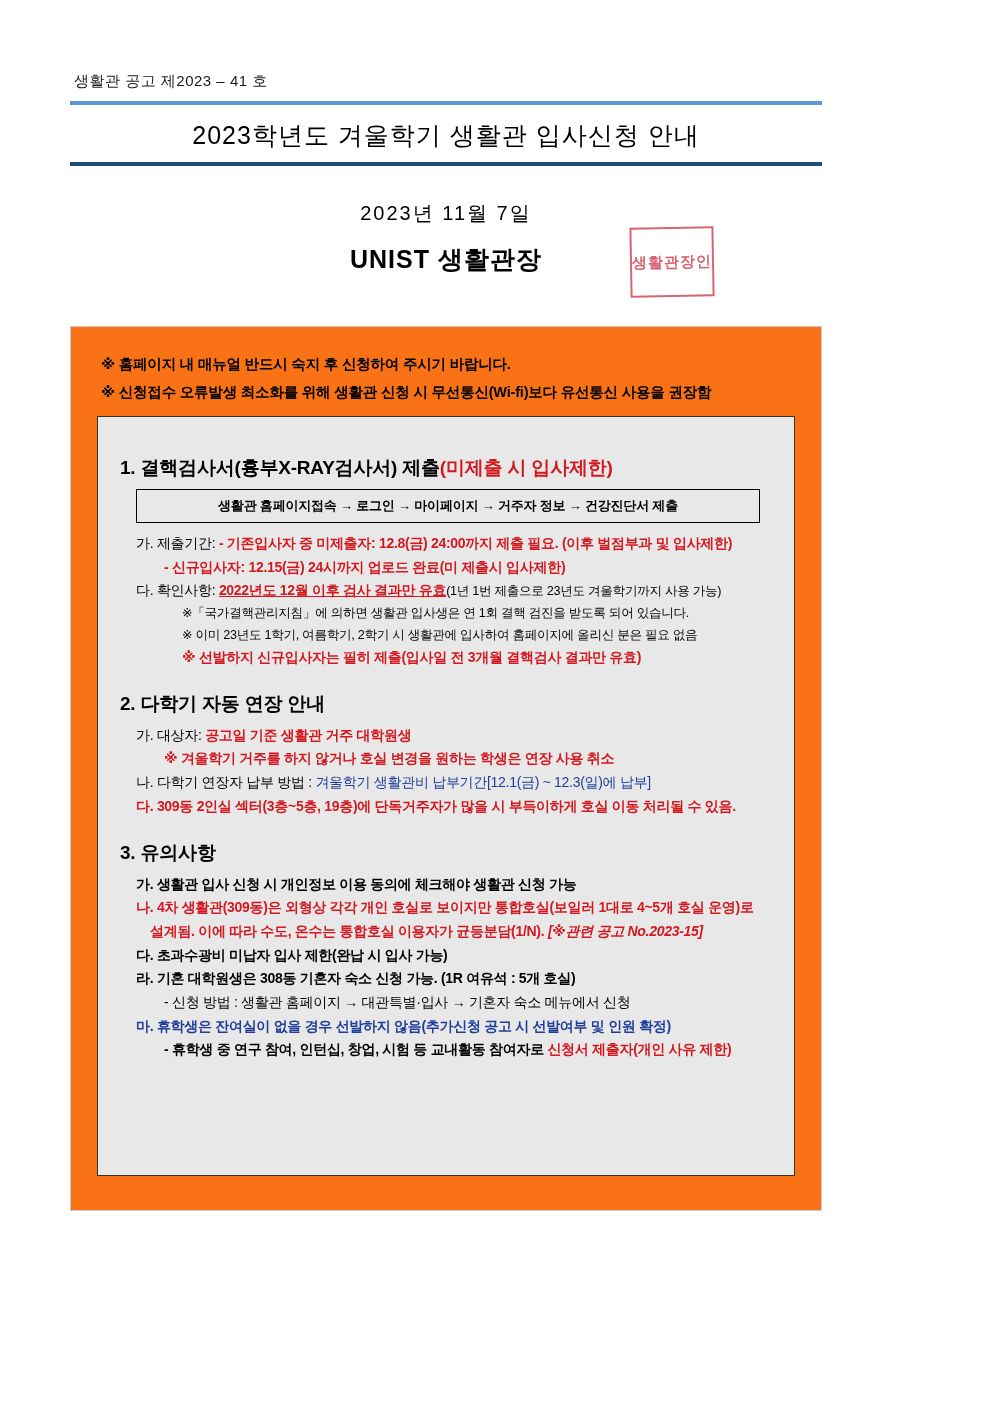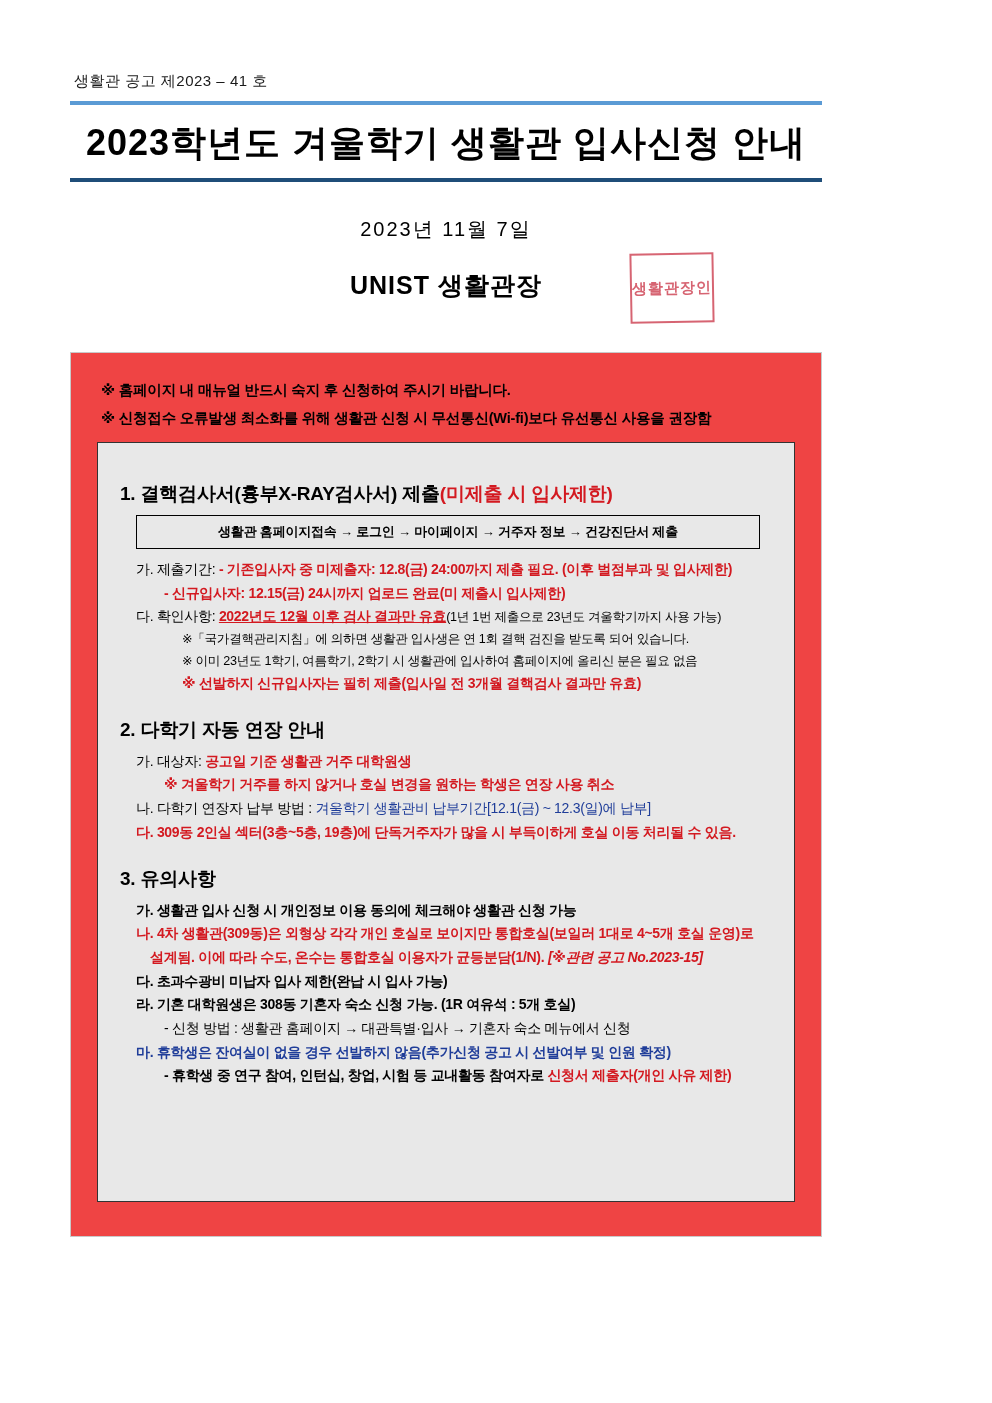--- a/index.html
+++ b/index.html
@@ -33,41 +33,41 @@
     height: 4px;
     background: #5b9bd5;
     width: 100%;
     margin-bottom: 2px;
   }
   .title-wrap {
     text-align: center;
     padding: 12px 0 10px 0;
   }
   .doc-title {
-    font-size: 36px;
-    font-weight: bold;
+    font-size: 25px;
+    font-weight: normal;
     letter-spacing: 1px;
     color: #000;
   }
   .rule-bottom {
     height: 4px;
     background: #1f4e79;
     width: 100%;
   }
   .date-line {
     text-align: center;
     font-size: 20px;
     margin-top: 34px;
     letter-spacing: 2px;
   }
   .issuer-line {
     text-align: center;
     font-size: 25px;
     font-weight: bold;
-    margin-top: 26px;
+    margin-top: 16px;
     letter-spacing: 1px;
     position: relative;
   }
   .stamp {
     position: absolute;
     width: 80px;
     height: 66px;
     border: 2px solid #d04a5a;
     left: 560px;
     top: -16px;
@@ -82,21 +82,21 @@
     text-align: center;
     opacity: 0.85;
     transform: rotate(-1deg);
   }
   .stamp span {
     display: block;
     writing-mode: horizontal-tb;
   }
   .gray-panel {
     margin-top: 50px;
-    background: #ef4444;
+    background: #f97316;
     border: 1px solid #c9c9c9;
     padding: 28px 26px 34px 26px;
     box-sizing: border-box;
   }
   .notice-line {
     font-size: 14.5px;
     font-weight: bold;
     margin: 0 0 9px 4px;
     letter-spacing: -0.2px;
   }

